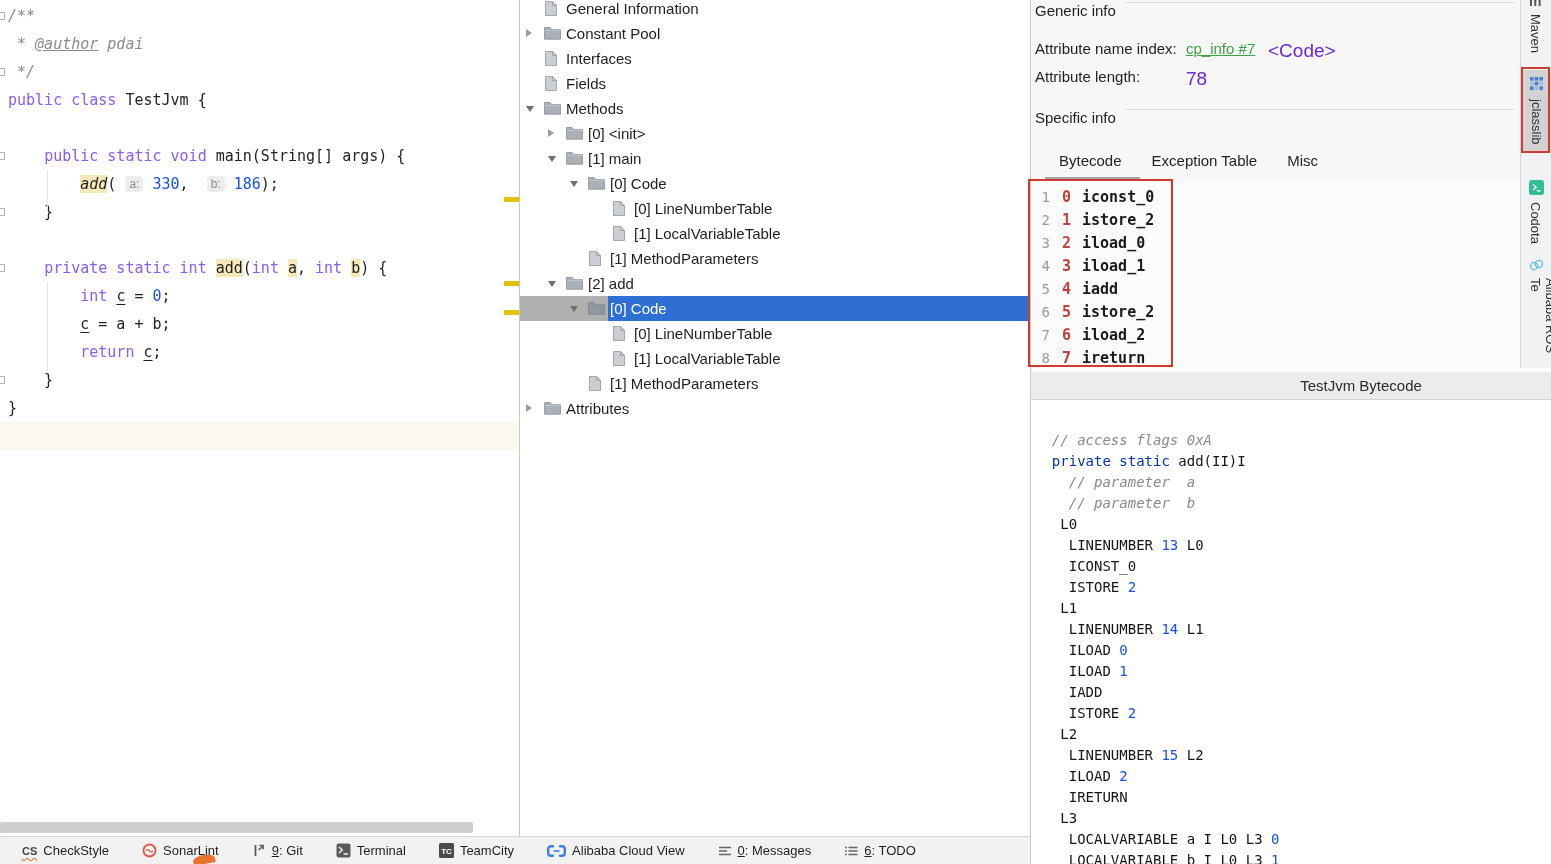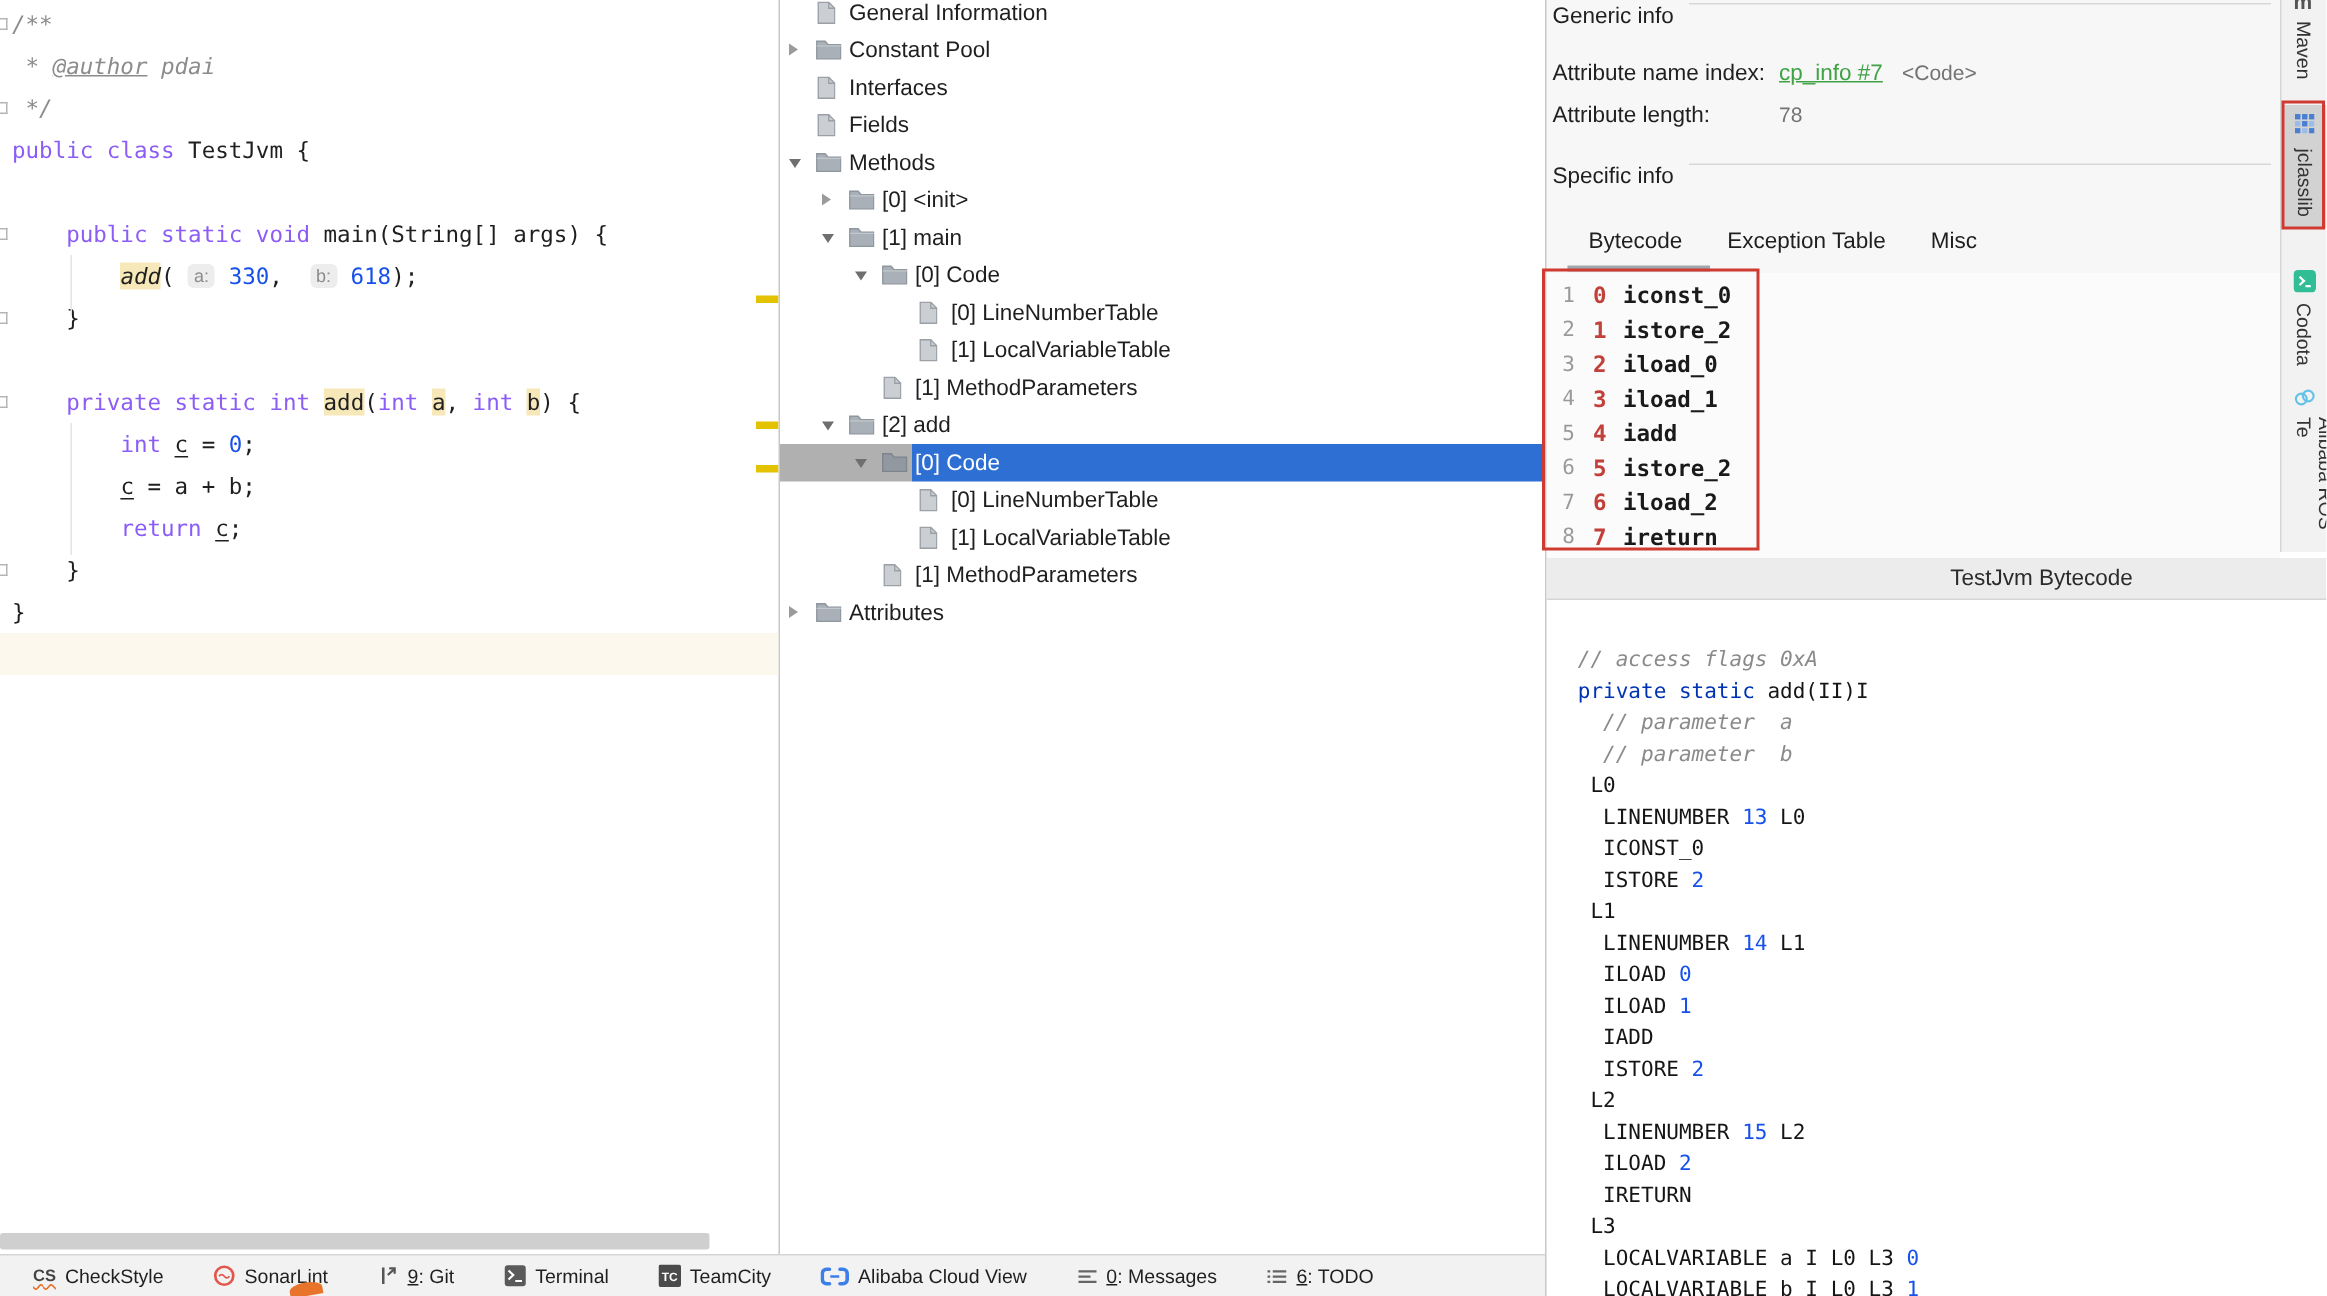--- a/index.html
+++ b/index.html
@@ -40,21 +40,21 @@
   .arr-down{border-top:6px solid #6F6F6F;border-left:4.5px solid transparent;border-right:4.5px solid transparent;margin-top:2px}
   .sel-gray{position:absolute;left:0;top:0;bottom:0;background:#B0B0B0;z-index:1}
   .sel-blue{position:absolute;top:0;bottom:0;right:0;background:#2E6FD4;z-index:1}
 
   
   #info{left:1030px;top:0;width:490px;height:372px;background:#F7F7F7;border-left:1px solid #C8C8C8;overflow:hidden}
   .group-header{position:absolute;left:4px;right:6px;font-size:15px;color:#1F1F1F;display:flex;align-items:flex-start;gap:10px}
   .group-header::after{content:"";flex:1;height:1px;background:#D8D8D8}
   .attr-label{position:absolute;font-size:15px;color:#1F1F1F}
   .attr-link{position:absolute;font-size:15px;color:#3FA244;text-decoration:underline;cursor:pointer}
-  .attr-red{position:absolute;font-size:14px;color:#737373}
+  .attr-red{position:absolute;font-size:19px;color:#6d28d9}
   #tabs{position:absolute;left:0;top:152px;display:flex;padding-left:28px;gap:30px;font-size:15px}
   .tab{cursor:pointer}
   #tab-indicator{position:absolute;left:14px;top:177px;width:95px;height:4px;background:#9FA7AD}
   #bc-list{position:absolute;left:0;top:182px;right:0;bottom:0;background:#FBFBFB;padding-top:3px}
   .bc-row{display:flex;height:23px;align-items:center;padding-left:8px;
     font-family:"DejaVu Sans Mono",monospace;font-size:15px;font-weight:bold}
   .bc-line{width:11px;text-align:right;color:#9A9A9A;font-weight:normal;font-size:14px}
   .bc-off{width:14px;margin-left:7px;text-align:right;color:#C2403A}
   .bc-ins{margin-left:11px;color:#1A1A1A}
 
@@ -95,21 +95,21 @@
 <body>
 
 <div id="editor" class="abs">
   <div id="code">
       <div class="code-line"><span class="fold-marker"></span><span class="tk-cm">/**</span></div>
       <div class="code-line"><span class="tk-cm"> * </span><span class="tk-cmu">@author</span><span class="tk-cm"> pdai</span></div>
       <div class="code-line"><span class="fold-marker"></span><span class="tk-cm"> */</span></div>
       <div class="code-line"><span class="tk-kw">public class </span><span class="tk-pl">TestJvm {</span></div>
       <div class="code-line"></div>
       <div class="code-line"><span class="fold-marker"></span><span class="tk-pl">    </span><span class="tk-kw">public static void </span><span class="tk-pl">main(String[] args) {</span></div>
-      <div class="code-line"><span class="tk-pl">        </span><span class="tk-hli">add</span><span class="tk-pl">( </span><span class="tk-chip">a:</span><span class="tk-pl"> </span><span class="tk-num">330</span><span class="tk-pl">,  </span><span class="tk-chip">b:</span><span class="tk-pl"> </span><span class="tk-num">618</span><span class="tk-pl">);</span></div>
+      <div class="code-line"><span class="tk-pl">        </span><span class="tk-hli">add</span><span class="tk-pl">( </span><span class="tk-chip">a:</span><span class="tk-pl"> </span><span class="tk-num">330</span><span class="tk-pl">,  </span><span class="tk-chip">b:</span><span class="tk-pl"> </span><span class="tk-num">186</span><span class="tk-pl">);</span></div>
       <div class="code-line"><span class="fold-marker"></span><span class="tk-pl">    }</span></div>
       <div class="code-line"></div>
       <div class="code-line"><span class="fold-marker"></span><span class="tk-pl">    </span><span class="tk-kw">private static int </span><span class="tk-hl">add</span><span class="tk-pl">(</span><span class="tk-kw">int</span><span class="tk-pl"> </span><span class="tk-hl">a</span><span class="tk-pl">, </span><span class="tk-kw">int</span><span class="tk-pl"> </span><span class="tk-hl">b</span><span class="tk-pl">) {</span></div>
       <div class="code-line"><span class="tk-pl">        </span><span class="tk-kw">int</span><span class="tk-pl"> </span><span class="tk-und">c</span><span class="tk-pl"> = </span><span class="tk-num">0</span><span class="tk-pl">;</span></div>
       <div class="code-line"><span class="tk-pl">        </span><span class="tk-und">c</span><span class="tk-pl"> = a + b;</span></div>
       <div class="code-line"><span class="tk-pl">        </span><span class="tk-kw">return</span><span class="tk-pl"> </span><span class="tk-und">c</span><span class="tk-pl">;</span></div>
       <div class="code-line"><span class="fold-marker"></span><span class="tk-pl">    }</span></div>
       <div class="code-line"><span class="tk-pl">}</span></div>
       <div class="code-line caret-line"></div>
     </div>

